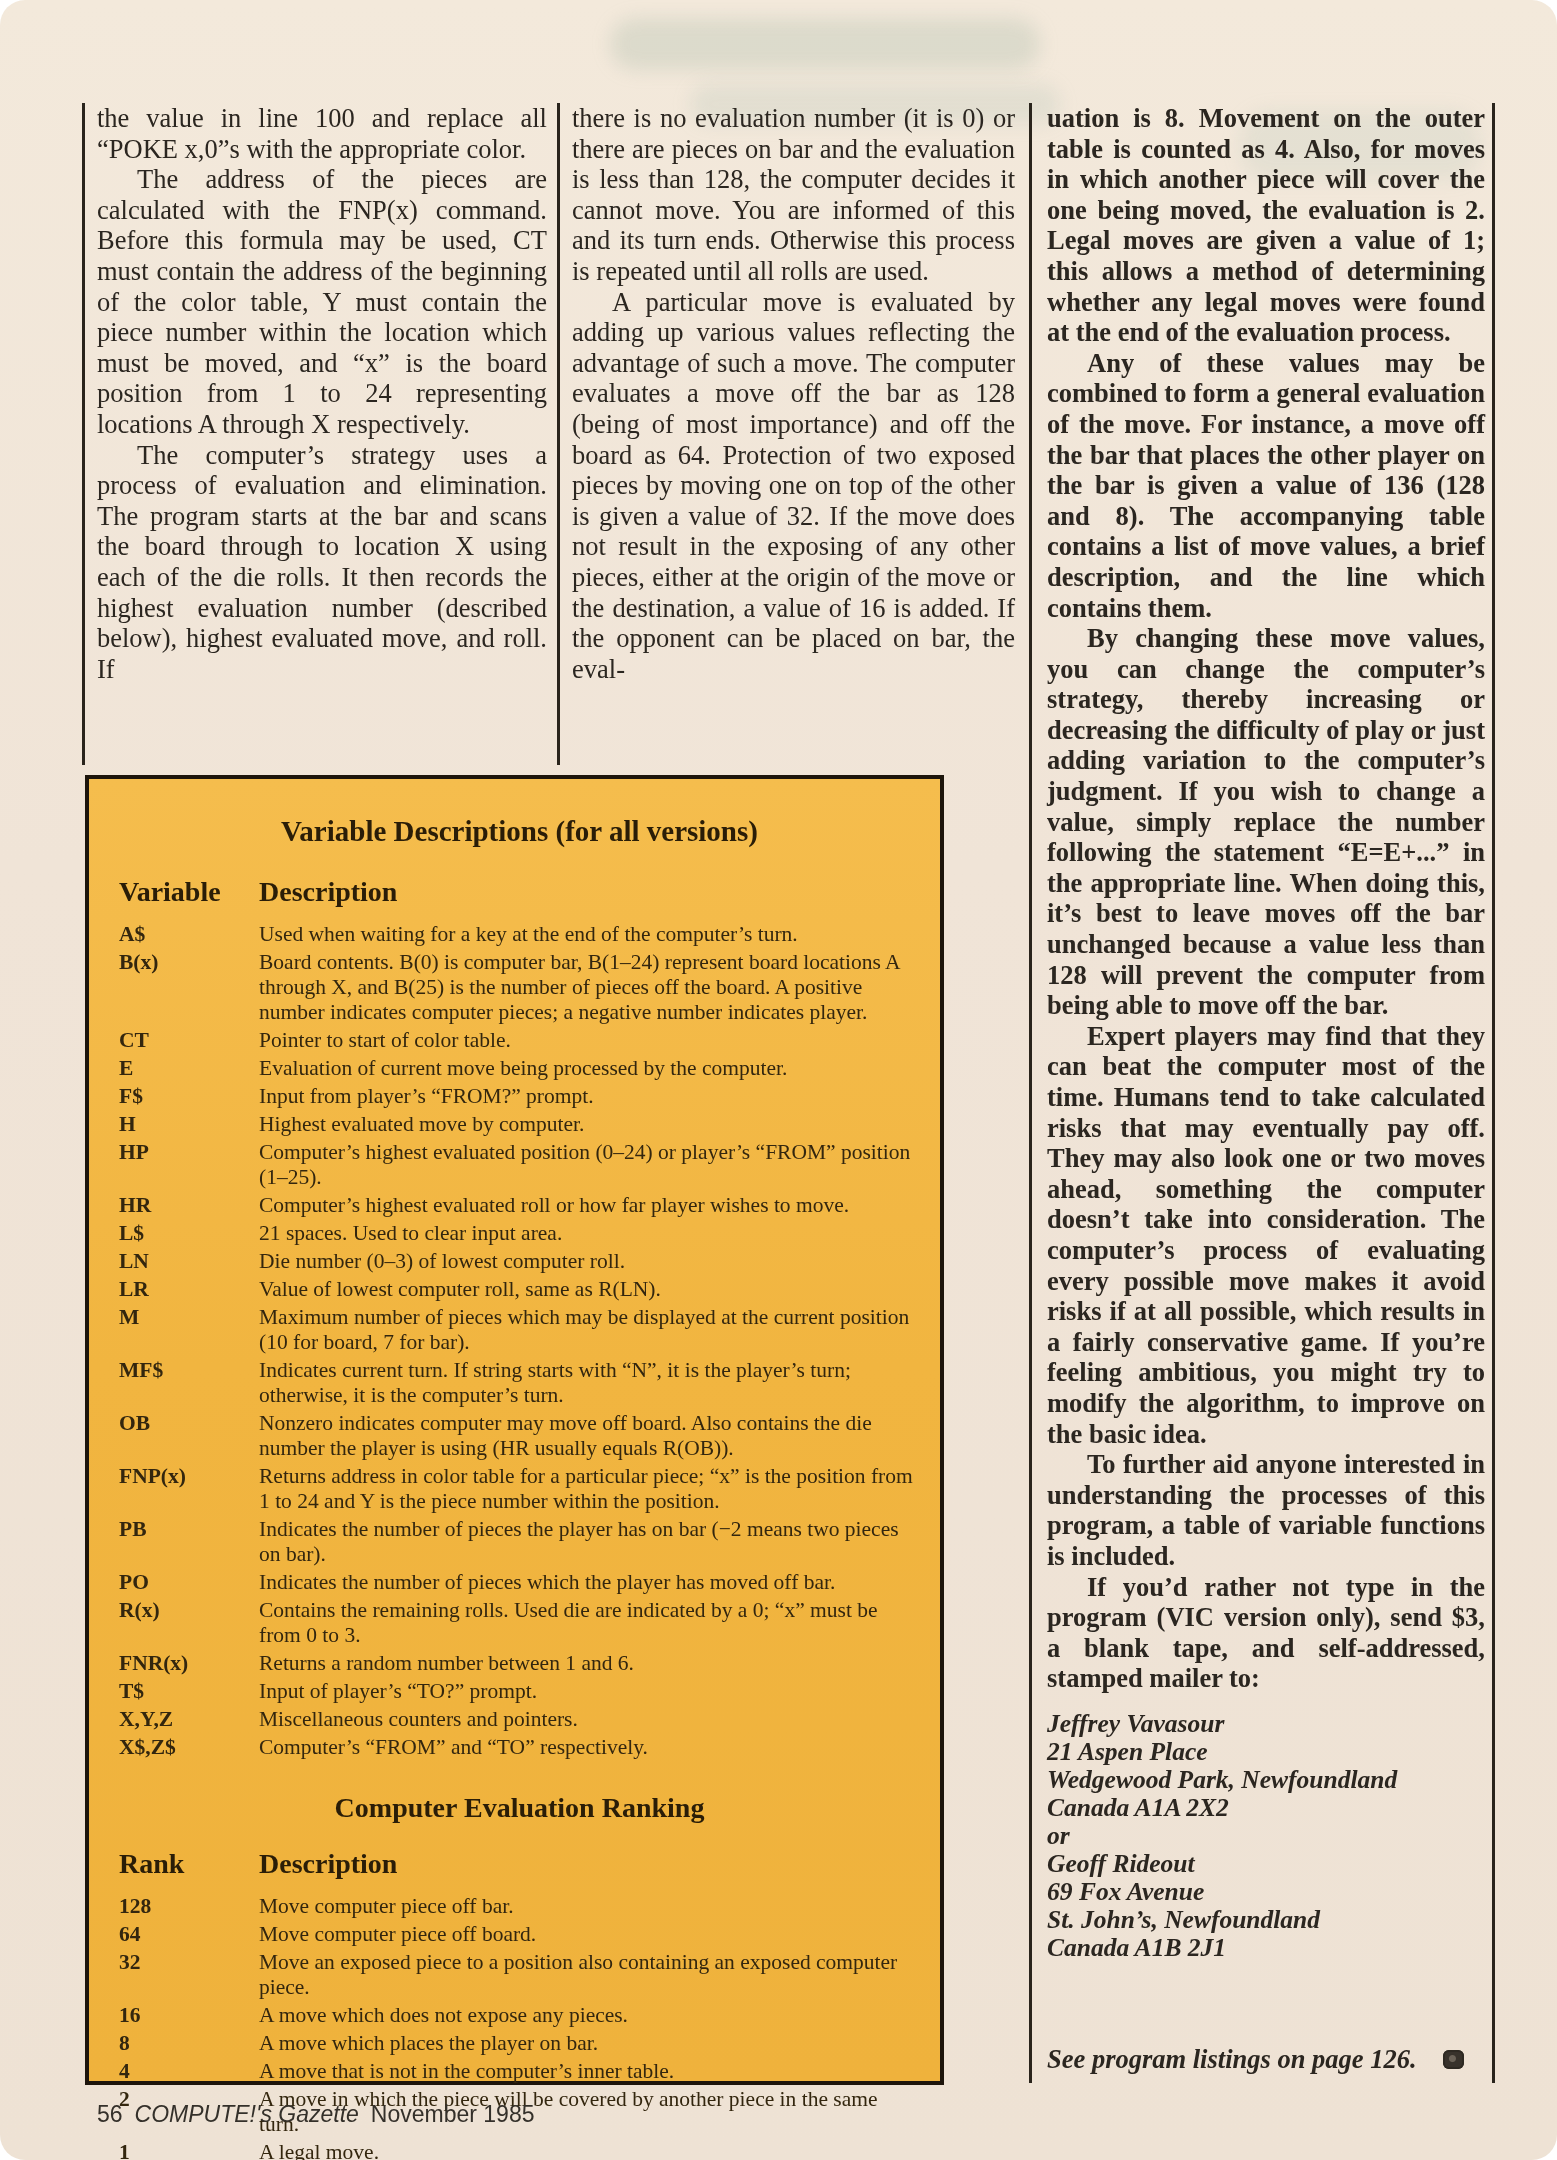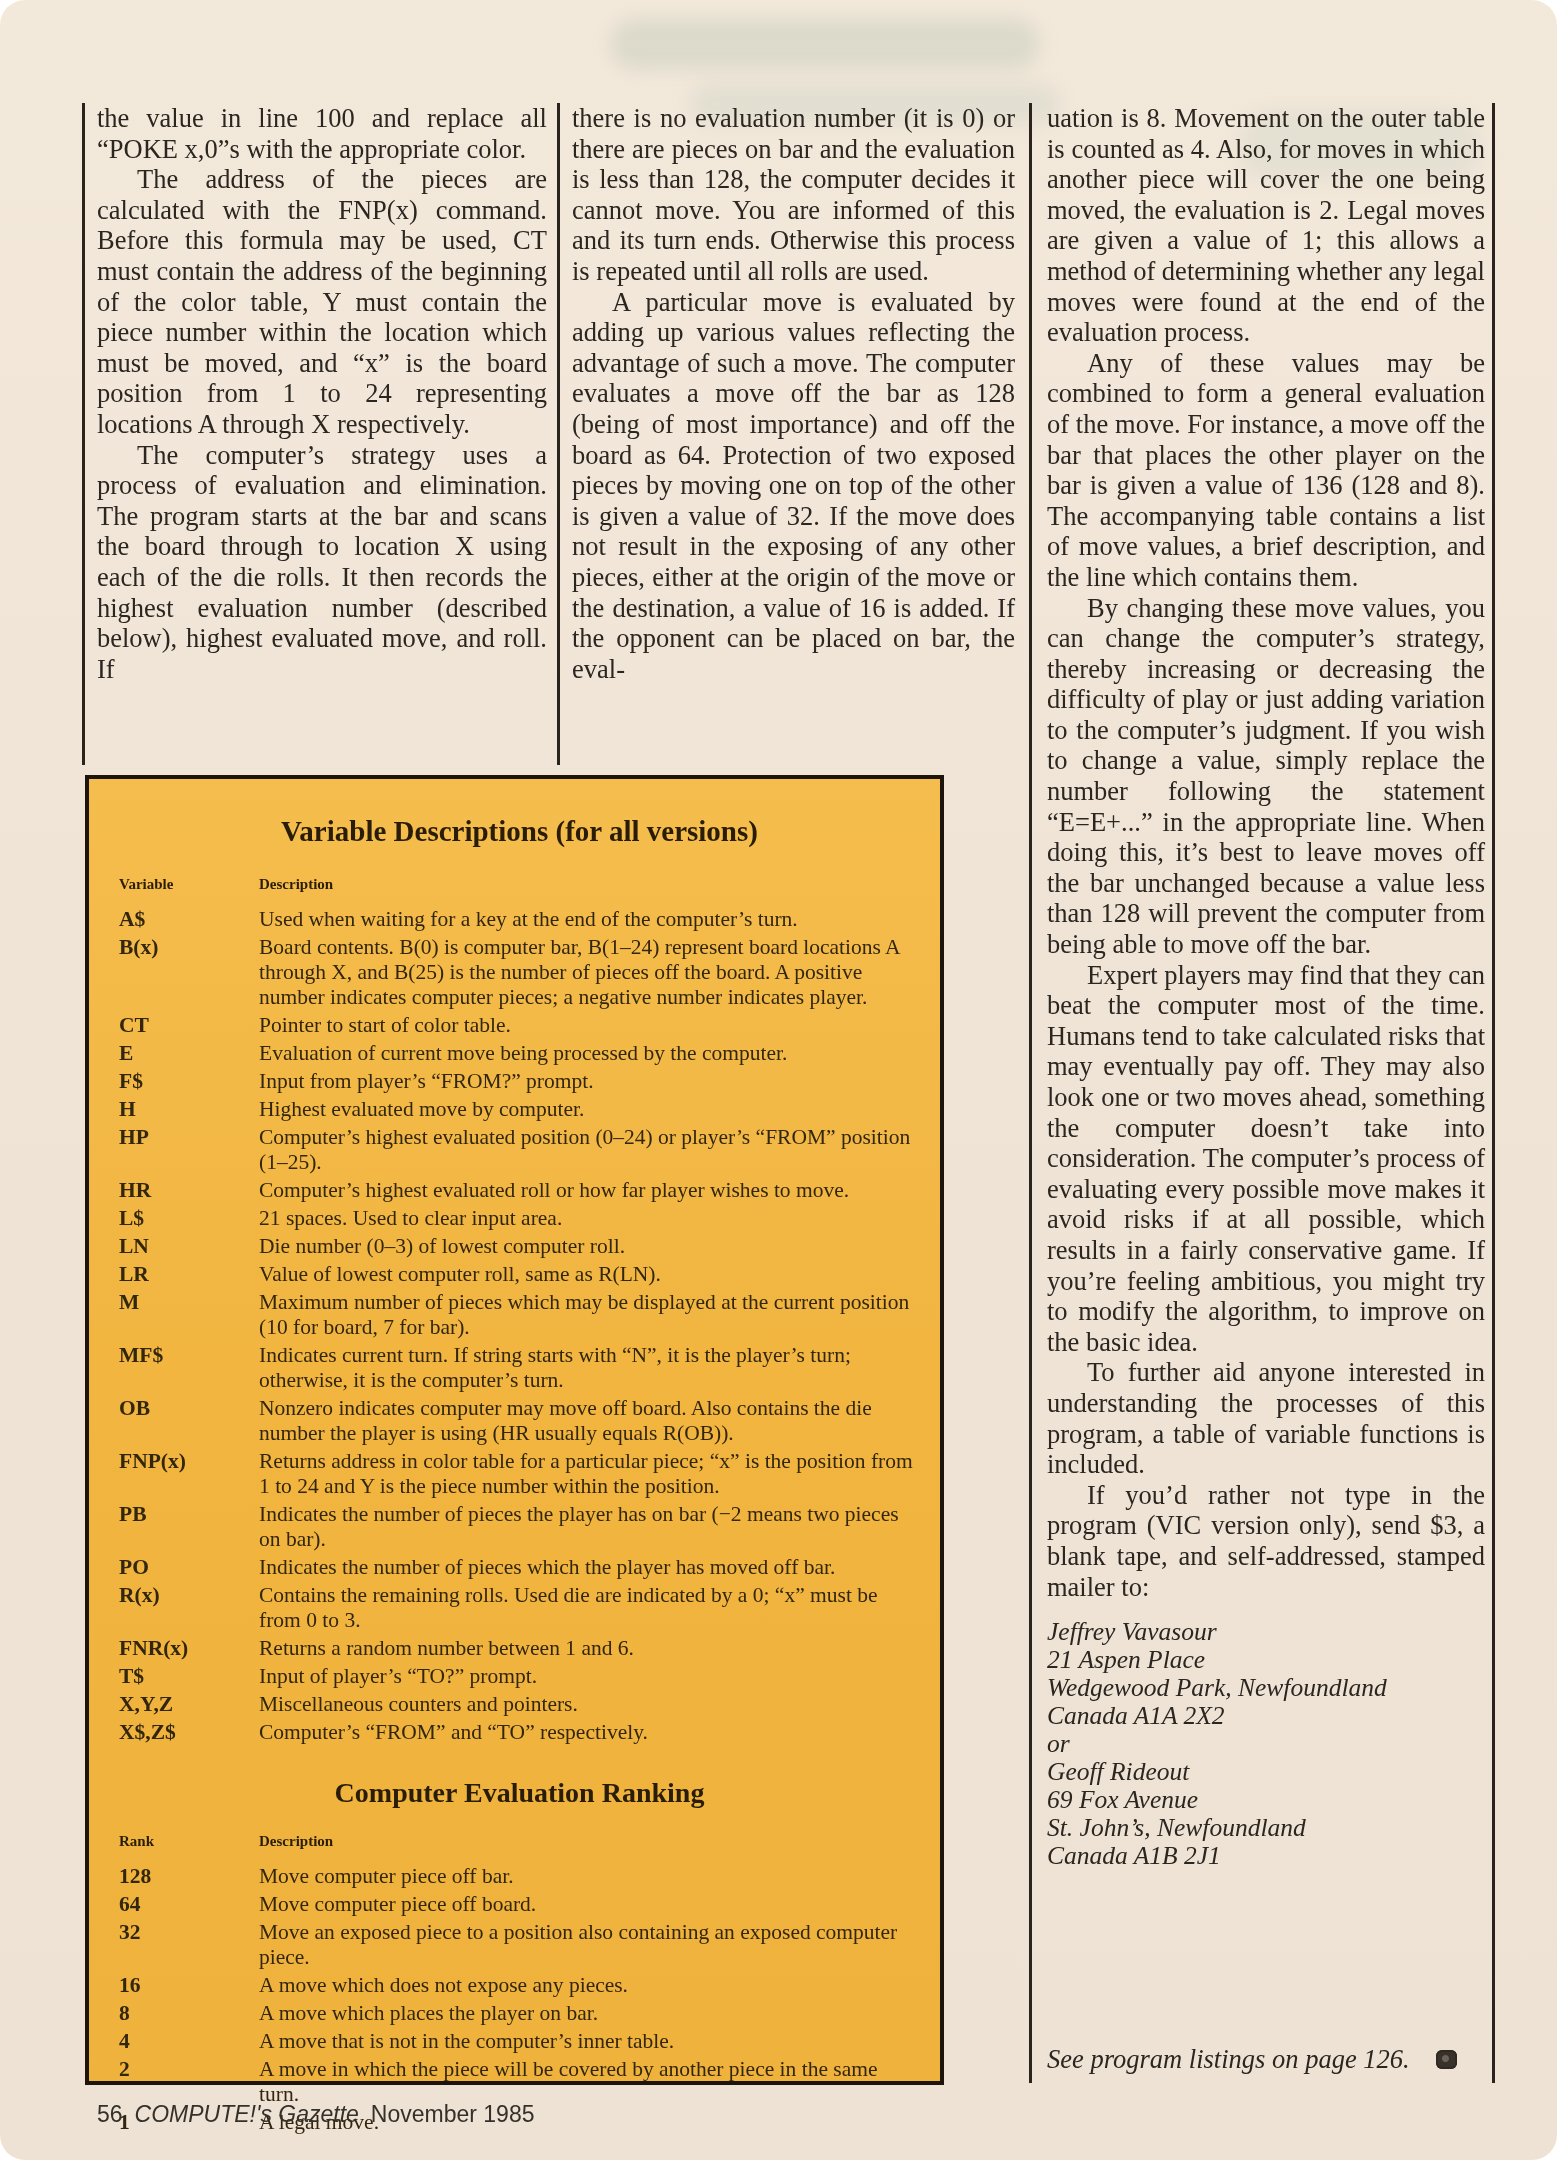--- a/index.html
+++ b/index.html
@@ -22,38 +22,38 @@
   .rule-a{left:82px;top:103px;height:662px;}
   .rule-b{left:557px;top:103px;height:662px;}
   .rule-c{left:1029px;top:103px;height:1980px;}
   .rule-d{left:1492px;top:103px;height:1980px;}
 
   .col{position:absolute;top:103px;font-size:26.5px;line-height:30.6px;text-align:justify;}
   .col p{margin:0;}
   .col p.indent{text-indent:40px;}
   .col-left{left:97px;width:450px;}
   .col-mid{left:572px;width:443px;}
-  .col-right{left:1047px;width:438px;height:1980px;display:flex;flex-direction:column;}
+  .col-right{left:1047px;width:438px;height:1980px;display:flex;flex-direction:column;font-weight:bold;}
 
   .address{font-style:italic;font-size:25.5px;line-height:28px;margin-top:16px;text-align:left;}
   .closing{margin-top:auto;font-style:italic;font-size:26.5px;display:flex;align-items:center;gap:26px;padding-bottom:8px;}
   .eoa-icon{display:inline-block;width:21px;height:19px;border-radius:6px;
     background:radial-gradient(circle at 45% 45%, #6b6257 0 3px, #38322b 4px);
     box-shadow:inset 0 0 0 2px #2e2922;}
 
   .varbox{
     position:absolute;left:85px;top:775px;width:859px;height:1310px;
     box-sizing:border-box;border:4px solid #1d150b;
     background:linear-gradient(180deg,#f5bd4d 0%,#f1b540 45%,#efb23c 100%);
     color:#33260e;
     padding:36px 20px 0 30px;
   }
   .box-title{font-weight:bold;font-size:29px;text-align:center;margin:0 0 28px 0;color:#2a1d07;}
   .tbl-header,.tbl-row{display:grid;grid-template-columns:120px 1fr;column-gap:20px;}
-  .tbl-header{font-weight:bold;font-size:15px;margin-bottom:14px;color:#2a1d07;}
+  .tbl-header{font-weight:bold;font-size:28px;margin-bottom:14px;color:#2a1d07;}
   .tbl-row{font-size:21.5px;line-height:25px;margin-bottom:3px;}
   .tbl-row .vname{font-weight:bold;}
   .rank-title{font-weight:bold;font-size:28px;text-align:center;margin:32px 0 24px 0;color:#2a1d07;}
 
   .footer{position:absolute;left:97px;top:2101px;font-family:"Liberation Sans",sans-serif;
     font-size:23px;color:#34302a;display:flex;gap:12px;align-items:baseline;}
   .footer .mag{font-style:italic;}
 </style>
 </head>
 <body>

